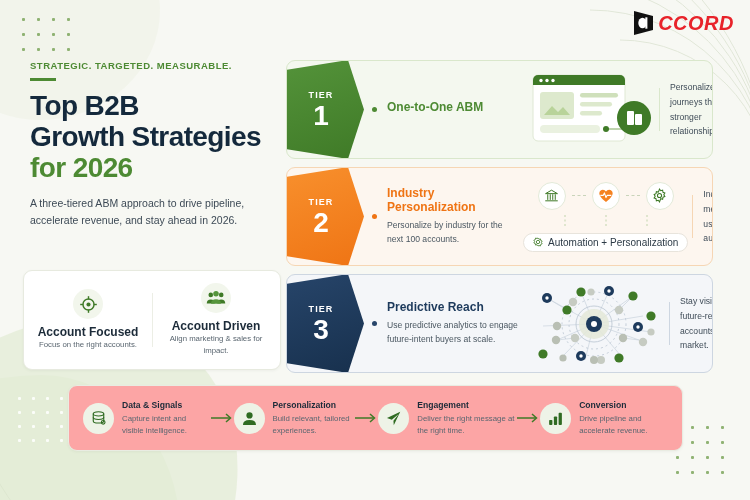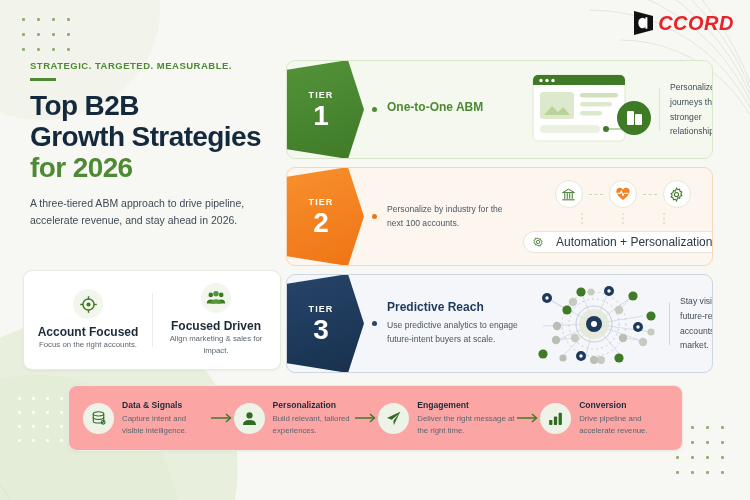--- a/index.html
+++ b/index.html
@@ -138,23 +138,23 @@
 
   
   .cluster { display:flex; flex-direction:column; align-items:center; gap:5px; }
   .cluster-row { display:flex; align-items:center; gap:6px; }
   .cl-circle {
     width:28px; height:28px; border-radius:50%; background:#fff;
     border:1px solid #e3ead9; display:flex; align-items:center; justify-content:center;
   }
   .cl-dash { width:14px; border-top:1.4px dashed #c9d4ba; }
   .cl-chip {
-    display:flex; align-items:center; gap:13px;
+    display:flex; align-items:center; gap:5px;
     background:#fff; border:1px solid #e8e4dc; border-radius:13px;
-    padding:3px 9px; font-size:12px; color:#2c3a46; white-space:nowrap;
+    padding:3px 9px; font-size:10px; color:#2c3a46; white-space:nowrap;
   }
 
   
   .flowbar {
     position:absolute; left:68px; top:385px; width:615px; height:66px;
     background:#fca5a5; border:1px solid #e9ece2; border-radius:9px;
     display:flex; align-items:center; padding:0 14px;
     box-shadow:0 1px 3px rgba(40,60,30,.05);
   }
   .step { display:flex; align-items:center; gap:8px; }
@@ -293,21 +293,21 @@
       <div class="pill-ico">
         <svg width="20" height="20" viewBox="0 0 26 24" fill="#3f7a27">
           <circle cx="6.2" cy="8" r="3"></circle>
             <path d="M1 19 q0-5 5.2-5 q5.2 0 5.2 5z"></path>
           <circle cx="19.8" cy="8" r="3"></circle>
             <path d="M14.6 19 q0-5 5.2-5 q5.2 0 5.2 5z"></path>
           <circle cx="13" cy="6.4" r="3.6" fill="#55953b"></circle>
             <path d="M6.6 19.5 q0-6 6.4-6 q6.4 0 6.4 6z" fill="#55953b"></path>
         </svg>
       </div>
-      <div class="pill-title">Focused Driven</div>
+      <div class="pill-title">Account Driven</div>
       <div class="pill-desc">Align marketing &amp; sales for impact.</div>
     </div>
   </div>
 
   <div class="tier" id="tier1">
     <div class="badge" id="badge1">
       <span class="badge-word">TIER</span>
       <span class="badge-num">1</span>
     </div>
     <div class="tier-body">
@@ -352,20 +352,21 @@
   </div>
 
   <div class="tier" id="tier2">
     <div class="badge" id="badge2">
       <span class="badge-word">TIER</span>
       <span class="badge-num">2</span>
     </div>
     <div class="tier-body">
       <span class="dotlink"></span>
       <div class="tier-text">
+        <div class="tier-title">Industry Personalization</div>
         <div class="tier-desc">Personalize by industry for the next 100 accounts.</div>
       </div>
       <div class="tier-visual">
         <div class="cluster">
           <div class="cluster-row">
             <div class="cl-circle">
               <svg width="15" height="15" viewBox="0 0 24 24" fill="none" stroke="#3f7a27" stroke-width="1.6">
                 <path d="M2.5 9 L12 3.5 L21.5 9z"></path>
                   <line x1="2" y1="20.5" x2="22" y2="20.5"></line>
                 <line x1="6" y1="10" x2="6" y2="19"></line>

